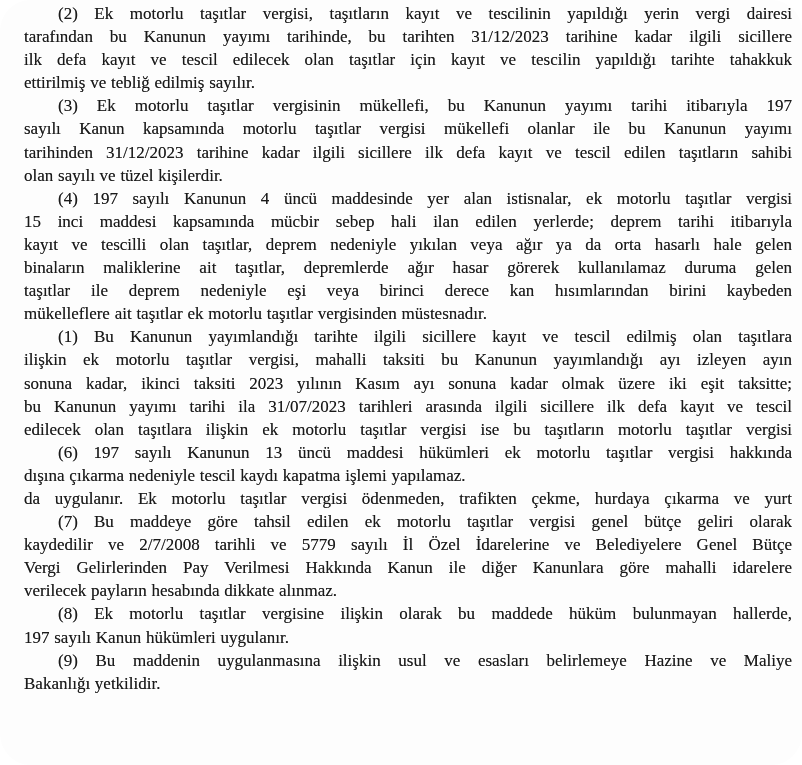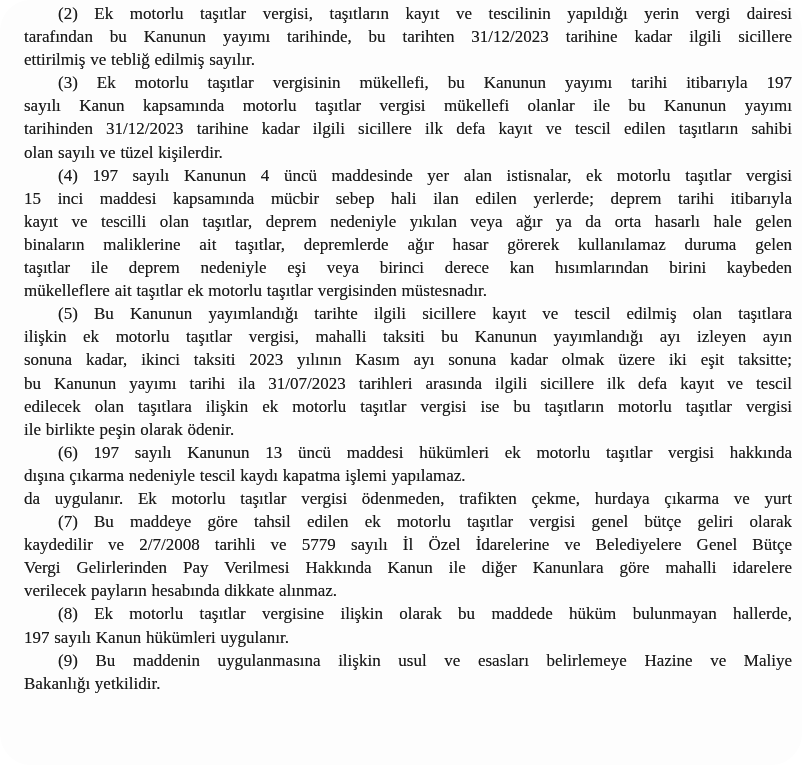--- a/index.html
+++ b/index.html
@@ -43,43 +43,43 @@
   }
 </style>
 </head>
 <body>
 
 <div class="page" style="color: rgb(26, 26, 26); background: rgb(253, 253, 253); border-radius: 31px;">
   <div id="doc-body">
       <div class="paragraph">
         <div class="line first">(2) Ek motorlu taşıtlar vergisi, taşıtların kayıt ve tescilinin yapıldığı yerin vergi dairesi</div>
         <div class="line">tarafından bu Kanunun yayımı tarihinde, bu tarihten 31/12/2023 tarihine kadar ilgili sicillere</div>
+        <div class="line">ilk defa kayıt ve tescil edilecek olan taşıtlar için kayıt ve tescilin yapıldığı tarihte tahakkuk</div>
         <div class="line last">ettirilmiş ve tebliğ edilmiş sayılır.</div>
       </div>
       <div class="paragraph">
         <div class="line first">(3) Ek motorlu taşıtlar vergisinin mükellefi, bu Kanunun yayımı tarihi itibarıyla 197</div>
         <div class="line">sayılı Kanun kapsamında motorlu taşıtlar vergisi mükellefi olanlar ile bu Kanunun yayımı</div>
         <div class="line">tarihinden 31/12/2023 tarihine kadar ilgili sicillere ilk defa kayıt ve tescil edilen taşıtların sahibi</div>
         <div class="line last">olan sayılı ve tüzel kişilerdir.</div>
       </div>
       <div class="paragraph">
         <div class="line first">(4) 197 sayılı Kanunun 4 üncü maddesinde yer alan istisnalar, ek motorlu taşıtlar vergisi</div>
         <div class="line">15 inci maddesi kapsamında mücbir sebep hali ilan edilen yerlerde; deprem tarihi itibarıyla</div>
         <div class="line">kayıt ve tescilli olan taşıtlar, deprem nedeniyle yıkılan veya ağır ya da orta hasarlı hale gelen</div>
         <div class="line">binaların maliklerine ait taşıtlar, depremlerde ağır hasar görerek kullanılamaz duruma gelen</div>
         <div class="line">taşıtlar ile deprem nedeniyle eşi veya birinci derece kan hısımlarından birini kaybeden</div>
         <div class="line last">mükelleflere ait taşıtlar ek motorlu taşıtlar vergisinden müstesnadır.</div>
       </div>
       <div class="paragraph">
-        <div class="line first">(5) Bu Kanunun yayımlandığı tarihte ilgili sicillere kayıt ve tescil edilmiş olan taşıtlara</div>
+        <div class="line first">(1) Bu Kanunun yayımlandığı tarihte ilgili sicillere kayıt ve tescil edilmiş olan taşıtlara</div>
         <div class="line">ilişkin ek motorlu taşıtlar vergisi, mahalli taksiti bu Kanunun yayımlandığı ayı izleyen ayın</div>
         <div class="line">sonuna kadar, ikinci taksiti 2023 yılının Kasım ayı sonuna kadar olmak üzere iki eşit taksitte;</div>
         <div class="line">bu Kanunun yayımı tarihi ila 31/07/2023 tarihleri arasında ilgili sicillere ilk defa kayıt ve tescil</div>
         <div class="line">edilecek olan taşıtlara ilişkin ek motorlu taşıtlar vergisi ise bu taşıtların motorlu taşıtlar vergisi</div>
-        <div class="line last">ile birlikte peşin olarak ödenir.</div>
       </div>
       <div class="paragraph">
         <div class="line first">(6) 197 sayılı Kanunun 13 üncü maddesi hükümleri ek motorlu taşıtlar vergisi hakkında</div>
         <div class="line last">dışına çıkarma nedeniyle tescil kaydı kapatma işlemi yapılamaz.</div>
         <div class="line">da uygulanır. Ek motorlu taşıtlar vergisi ödenmeden, trafikten çekme, hurdaya çıkarma ve yurt</div>
       </div>
       <div class="paragraph">
         <div class="line first">(7) Bu maddeye göre tahsil edilen ek motorlu taşıtlar vergisi genel bütçe geliri olarak</div>
         <div class="line">kaydedilir ve 2/7/2008 tarihli ve 5779 sayılı İl Özel İdarelerine ve Belediyelere Genel Bütçe</div>
         <div class="line">Vergi Gelirlerinden Pay Verilmesi Hakkında Kanun ile diğer Kanunlara göre mahalli idarelere</div>

